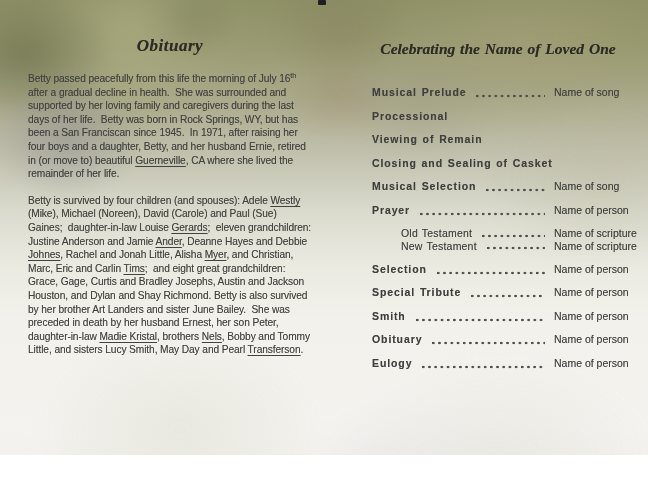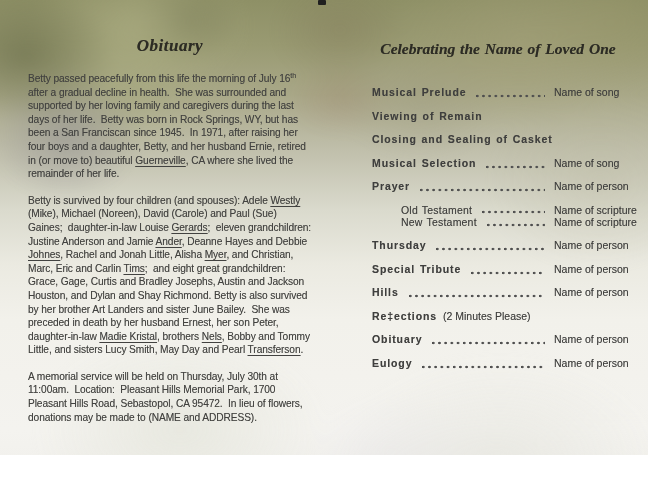--- a/index.html
+++ b/index.html
@@ -95,31 +95,33 @@
   <div class="blobs"></div>
   <div class="crop-mark-top"></div>
   <div class="crop-mark-bottom"></div>
   <div class="scan-edge"></div>
 
   <section class="col-left">
     <h1>Obituary</h1>
     <div class="obit-body" id="obituary-text">
         <p><span>Betty passed peacefully from this life the morning of July 16</span><sup>th</sup><span> after a gradual decline in health.  She was surrounded and supported by her loving family and caregivers during the last days of her life.  Betty was born in Rock Springs, WY, but has been a San Franciscan since 1945.  In 1971, after raising her four boys and a daughter, Betty, and her husband Ernie, retired in (or move to) beautiful </span><span class="sp">Guerneville</span><span>, CA where she lived the remainder of her life.</span></p>
         <p><span>Betty is survived by four children (and spouses): Adele </span><span class="sp">Westly</span><span> (Mike), Michael (Noreen), David (Carole) and Paul (Sue) Gaines;  daughter-in-law Louise </span><span class="sp">Gerards</span><span>;  eleven grandchildren: Justine Anderson and Jamie </span><span class="sp">Ander</span><span>, Deanne Hayes and Debbie </span><span class="sp">Johnes</span><span>, Rachel and Jonah Little, Alisha </span><span class="sp">Myer</span><span>, and Christian, Marc, Eric and Carlin </span><span class="sp">Tims</span><span>;  and eight great grandchildren: Grace, Gage, Curtis and Bradley Josephs, Austin and Jackson Houston, and Dylan and Shay Richmond. Betty is also survived by her brother Art Landers and sister June Bailey.  She was preceded in death by her husband Ernest, her son Peter, daughter-in-law </span><span class="sp">Madie Kristal</span><span>, brothers </span><span class="sp">Nels</span><span>, Bobby and Tommy Little, and sisters Lucy Smith, May Day and Pearl </span><span class="sp">Transferson</span><span>.</span></p>
-        <p><span>A memorial service will be held on Thursday, July 30th at 11:00am.  Location:  Pleasant Hills Memorial Park, 1700 Pleasant Hills Road, Sebastopol, CA 95472.  In lieu of flowers, donations may be made to (NAME and ADDRESS).</span></p>
       </div>
   </section>
 
   <section class="col-right">
     <h1>Celebrating the Name of Loved One</h1>
     <div class="program" id="program-list">
         <div class="prow">
           <span class="plabel">Musical Prelude</span>
           <span class="leader"></span>
           <span class="pvalue">Name of song</span>
+        </div>
+        <div class="prow">
+          <span class="plabel">Processional</span>
         </div>
         <div class="prow">
           <span class="plabel">Viewing of Remain</span>
         </div>
         <div class="prow">
           <span class="plabel">Closing and Sealing of Casket</span>
         </div>
         <div class="prow">
           <span class="plabel">Musical Selection</span>
           <span class="leader"></span>
@@ -136,37 +138,33 @@
             <span class="leader"></span>
             <span class="pvalue">Name of scripture</span>
           </div>
           <div class="prow">
             <span class="plabel">New Testament</span>
             <span class="leader"></span>
             <span class="pvalue">Name of scripture</span>
           </div>
         </div>
         <div class="prow">
-          <span class="plabel">Thursday</span>
+          <span class="plabel">Selection</span>
           <span class="leader"></span>
           <span class="pvalue">Name of person</span>
         </div>
         <div class="prow">
           <span class="plabel">Special Tribute</span>
           <span class="leader"></span>
           <span class="pvalue">Name of person</span>
         </div>
         <div class="prow">
-          <span class="plabel">Hills</span>
+          <span class="plabel">Smith</span>
           <span class="leader"></span>
           <span class="pvalue">Name of person</span>
-        </div>
-        <div class="prow">
-          <span class="plabel">Re‡ections</span>
-          <span class="pnote">(2 Minutes Please)</span>
         </div>
         <div class="prow">
           <span class="plabel">Obituary</span>
           <span class="leader"></span>
           <span class="pvalue">Name of person</span>
         </div>
         <div class="prow">
           <span class="plabel">Eulogy</span>
           <span class="leader"></span>
           <span class="pvalue">Name of person</span>

